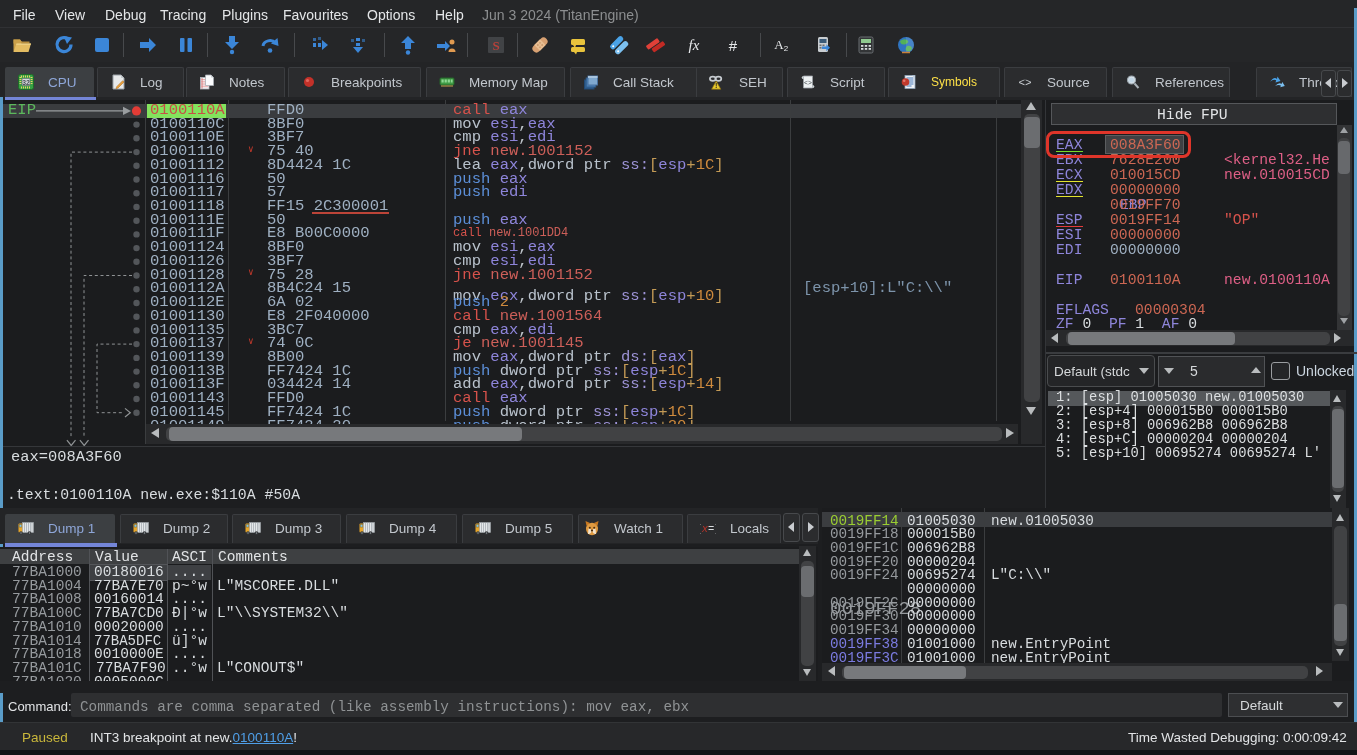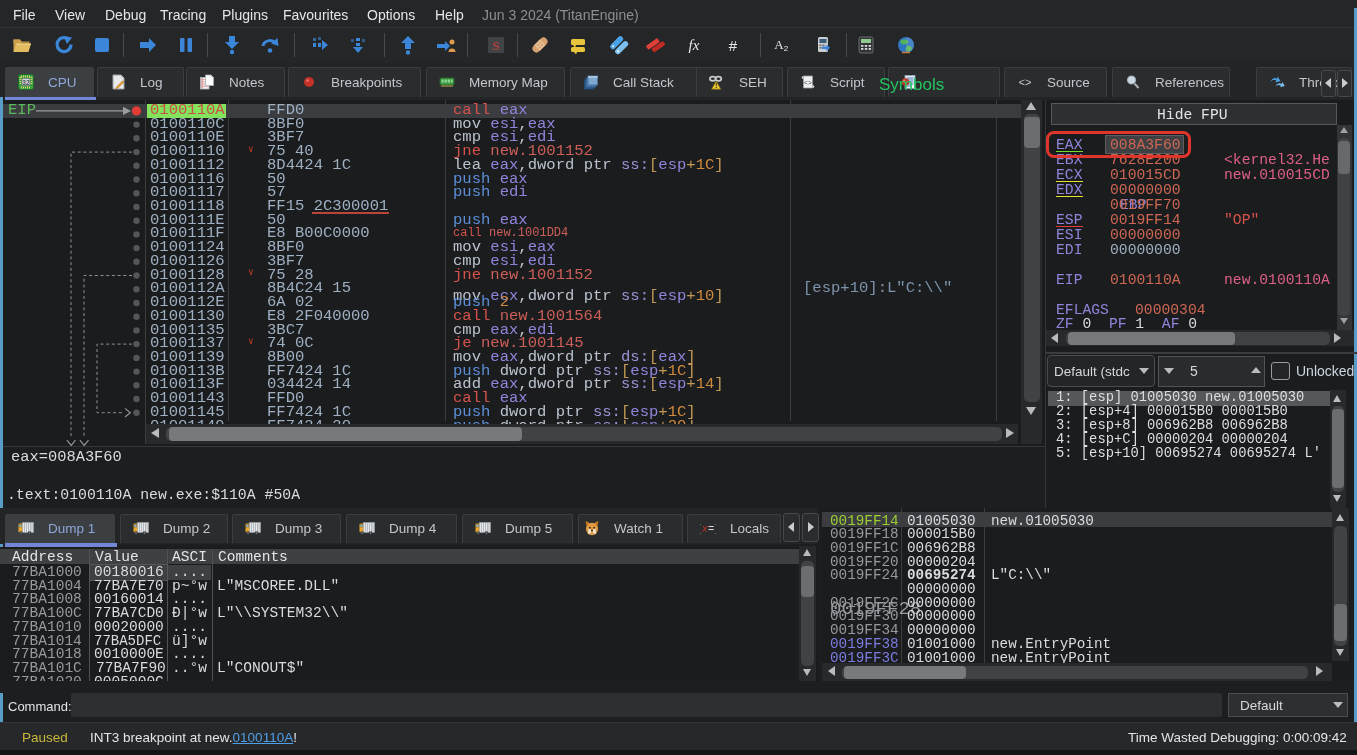--- a/index.html
+++ b/index.html
@@ -250,21 +250,21 @@
     <div class="abs" style="left:888px;top:67px;width:112px;height:30px;background:#2b2c2e;border:1px solid #3b3d40;border-bottom:none;border-radius:2px 2px 0 0;"></div>
     <svg class="abs" style="left:901px;top:74px" width="16" height="16" viewBox="0 0 16 16">
       <rect x="4" y="1.5" width="10" height="13" fill="#eef2f6" stroke="#8fa3b8" stroke-width=".8"></rect>
       <g stroke="#4a7ab8" stroke-width="1">
         <path d="M5.5 4 h7 M5.5 6 h7 M5.5 8 h7 M5.5 10 h7 M5.5 12 h5"></path>
       </g>
       <path d="M11 1.5 h3 v3 z" fill="#c2d0de"></path>
       <circle cx="4.5" cy="8" r="3.8" fill="#c0392b"></circle>
       <circle cx="3.2" cy="6.7" r="1.3" fill="#e8847a" opacity=".85"></circle>
     </svg>
-    <div class="abs" style="left:879px;top:75px;font-size:17px;color:#22c55e;">Symbols</div>
+    <div class="abs" style="left:931px;top:75px;font-size:12px;color:#fde047;">Symbols</div>
     <div class="abs" style="left:1004px;top:67px;width:103px;height:30px;background:#2b2c2e;border:1px solid #3b3d40;border-bottom:none;border-radius:2px 2px 0 0;"></div>
     <svg class="abs" style="left:1017px;top:74px" width="16" height="16" viewBox="0 0 16 16">
       <text x="8" y="12" font-size="11" fill="#c9ced2" text-anchor="middle" font-family="Liberation Mono,monospace">&lt;&gt;</text>
     </svg>
     <div class="abs" style="left:1047px;top:75px;font-size:13.5px;color:#c2c7cd;">Source</div>
     <div class="abs" style="left:1112px;top:67px;width:118px;height:30px;background:#2b2c2e;border:1px solid #3b3d40;border-bottom:none;border-radius:2px 2px 0 0;"></div>
     <svg class="abs" style="left:1125px;top:74px" width="16" height="16" viewBox="0 0 16 16">
       <circle cx="6.5" cy="6" r="4" fill="#dce4ea" stroke="#9aa5ad" stroke-width="1.2"></circle>
       <circle cx="6.5" cy="6" r="2.6" fill="#c3d7e6"></circle>
       <path d="M9.5 9.5 l4 4.5" stroke="#aab2b8" stroke-width="2"></path>
@@ -619,21 +619,21 @@
     <div class="abs mono" style="left:830px;top:514.5px;font-size:14.3px;line-height:13.7px;color:#9acd32;">0019FF14</div>
     <div class="abs mono wht" style="left:907px;top:514.5px;font-size:14.3px;line-height:13.7px;">01005030</div>
     <div class="abs mono wht" style="left:991px;top:514.5px;font-size:14.3px;line-height:13.7px;">new.01005030</div>
     <div class="abs mono" style="left:830px;top:528.2px;font-size:14.3px;line-height:13.7px;color:#969a9e;">0019FF18</div>
     <div class="abs mono wht" style="left:907px;top:528.2px;font-size:14.3px;line-height:13.7px;">000015B0</div>
     <div class="abs mono" style="left:830px;top:541.9px;font-size:14.3px;line-height:13.7px;color:#969a9e;">0019FF1C</div>
     <div class="abs mono wht" style="left:907px;top:541.9px;font-size:14.3px;line-height:13.7px;">006962B8</div>
     <div class="abs mono" style="left:830px;top:555.6px;font-size:14.3px;line-height:13.7px;color:#969a9e;">0019FF20</div>
     <div class="abs mono wht" style="left:907px;top:555.6px;font-size:14.3px;line-height:13.7px;">00000204</div>
     <div class="abs mono" style="left:830px;top:569.3px;font-size:14.3px;line-height:13.7px;color:#969a9e;">0019FF24</div>
-    <div class="abs mono wht" style="left:907px;top:569.3px;font-size:14.3px;line-height:13.7px;font-weight:bold;">00695274</div>
+    <div class="abs mono wht" style="left:907px;top:569.3px;font-size:14.3px;line-height:13.7px;">00695274</div>
     <div class="abs mono wht" style="left:991px;top:569.3px;font-size:14.3px;line-height:13.7px;">L"C:\\"</div>
     <div class="abs mono" style="left:830px;top:583.0px;font-size:19px;line-height:13.7px;color:#969a9e;margin-top:20px;">0019FF28</div>
     <div class="abs mono wht" style="left:907px;top:583.0px;font-size:14.3px;line-height:13.7px;">00000000</div>
     <div class="abs mono" style="left:830px;top:596.7px;font-size:14.3px;line-height:13.7px;color:#969a9e;">0019FF2C</div>
     <div class="abs mono wht" style="left:907px;top:596.7px;font-size:14.3px;line-height:13.7px;">00000000</div>
     <div class="abs mono" style="left:830px;top:610.4px;font-size:14.3px;line-height:13.7px;color:#969a9e;">0019FF30</div>
     <div class="abs mono wht" style="left:907px;top:610.4px;font-size:14.3px;line-height:13.7px;">00000000</div>
     <div class="abs mono" style="left:830px;top:624.1px;font-size:14.3px;line-height:13.7px;color:#969a9e;">0019FF34</div>
     <div class="abs mono wht" style="left:907px;top:624.1px;font-size:14.3px;line-height:13.7px;">00000000</div>
     <div class="abs mono" style="left:830px;top:637.8px;font-size:14.3px;line-height:13.7px;color:#7b7be0;">0019FF38</div>
@@ -647,20 +647,21 @@
     <div class="tri" style="left:1336px;top:649px;border-left:4.5px solid transparent;border-right:4.5px solid transparent;border-top:7px solid #b9bcbe;"></div>
     <div class="sg" style="left:1334px;top:526px;width:13px;height:120px;"></div>
     <div class="sbt" style="left:1334px;top:604px;width:13px;height:37px;background:#6b6d70;"></div>
     <div class="abs" style="left:822px;top:663px;width:510px;height:18px;background:#28292b;"></div>
     <div class="tri" style="left:828px;top:666px;border-top:5px solid transparent;border-bottom:5px solid transparent;border-right:7px solid #b9bcbe;"></div>
     <div class="tri" style="left:1316px;top:666px;border-top:5px solid transparent;border-bottom:5px solid transparent;border-left:7px solid #b9bcbe;"></div>
     <div class="sg" style="left:842px;top:666px;width:466px;height:13px;"></div>
     <div class="sbt" style="left:844px;top:666px;width:122px;height:13px;background:#77797c;"></div>
     <div class="abs" style="left:71px;top:693px;width:1151px;height:24px;background:#2e2f31;border-radius:2px;"></div>
     <div class="abs" style="left:8px;top:699px;font-size:13px;color:#e2e4e6;z-index:5;">Command:</div>
+    <div class="abs mono" style="left:80px;top:699px;font-size:14.3px;color:#8f9294;">Commands are comma separated (like assembly instructions): mov eax, ebx</div>
     <div class="abs" style="left:1228px;top:693px;width:120px;height:24px;background:#2e2f31;border:1px solid #4c4e51;"></div>
     <div class="abs" style="left:1240px;top:698px;font-size:13.5px;color:#d5d8da;">Default</div>
     <div class="tri" style="left:1333px;top:702px;border-left:5px solid transparent;border-right:5px solid transparent;border-top:6px solid #b9bcbe;"></div>
     <div class="abs" style="left:0;top:722px;width:1357px;height:28px;background:#27282a;border-top:1px solid #323436;"></div>
     <div class="abs" style="left:22px;top:730px;font-size:13.5px;color:#c9b73b;">Paused</div>
     <div class="abs" style="left:90px;top:730px;font-size:13.5px;color:#e2e4e6;">INT3 breakpoint at new.<span style="color:#4f9fe8;text-decoration:underline;">0100110A</span>!</div>
     <div class="abs" style="left:1128px;top:730px;font-size:13.5px;color:#e2e4e6;">Time Wasted Debugging: 0:00:09:42</div>
     <div class="abs" style="left:0;top:750px;width:1357px;height:5px;background:#131416;"></div>
 </div>
 </body></html>

